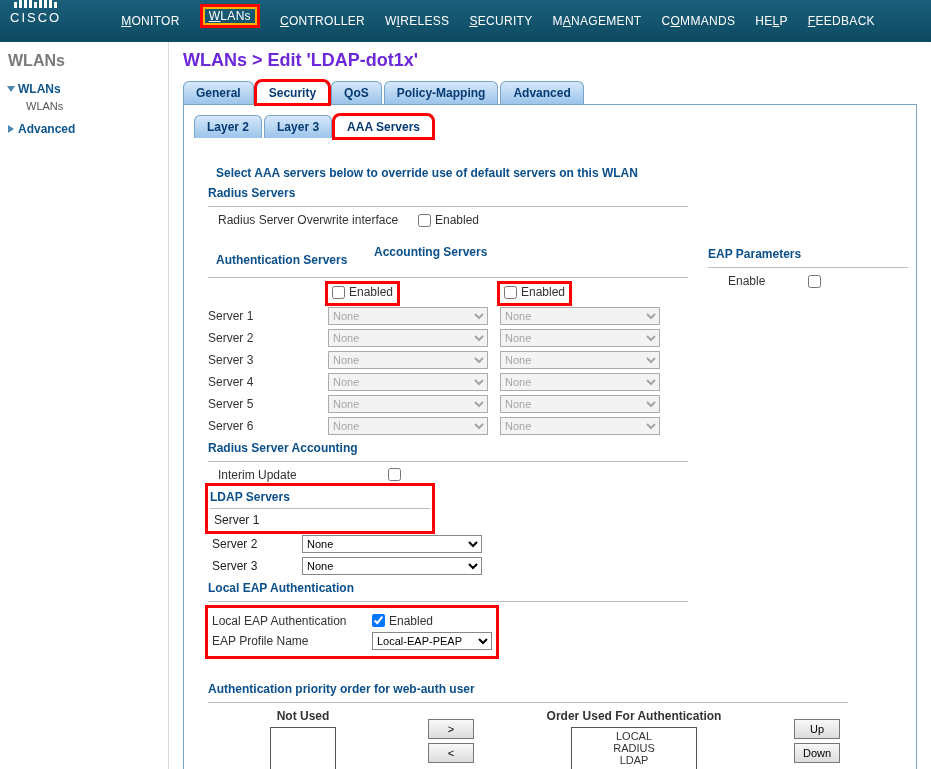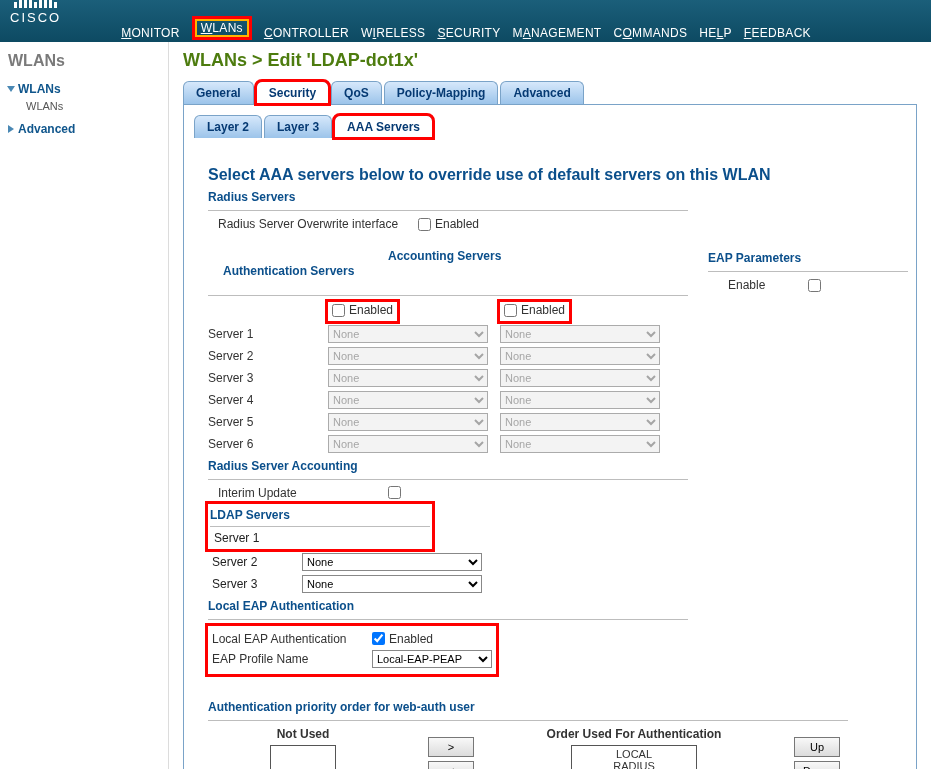--- a/index.html
+++ b/index.html
@@ -2,44 +2,44 @@
 <html><head>
 <meta charset="utf-8">
 <style>
   html,body{margin:0;padding:0;font-family:Arial,Helvetica,sans-serif;font-size:12px;color:#333;background:#fff;}
   
   .topbar{background:linear-gradient(#1b5f7a,#0d4a62);height:42px;display:flex;align-items:flex-end;padding:0 0 0 10px;color:#fff;}
   .logo{display:flex;flex-direction:column;align-items:center;margin-right:60px;padding-bottom:17px;}
   .logo-bars{display:flex;gap:2px;align-items:flex-end;height:16px;}
   .logo-bars span{display:inline-block;width:3px;background:#fff;}
   .logo-text{font-size:13px;letter-spacing:2px;margin-top:2px;}
-  .mainnav{display:flex;gap:12px;align-items:flex-end;padding-bottom:2px;}
+  .mainnav{display:flex;gap:20px;align-items:flex-end;padding-bottom:14px;}
   .mainnav a{color:#fff;text-decoration:none;font-size:12px;letter-spacing:0.3px;}
   .mainnav a .ul{text-decoration:underline;}
   .nav-hi{border:3px solid #ff0000;padding:2px 6px;outline:2px solid #ffb400;outline-offset:-5px;}
   
   .page{display:flex;}
   .sidebar{width:160px;border-right:1px solid #dcdcdc;min-height:727px;padding:10px 0 0 8px;}
   .side-head{color:#7a7a7a;font-size:16px;font-weight:bold;margin-bottom:12px;}
   .side-grp{font-size:12px;color:#10568c;font-weight:bold;cursor:pointer;}
   .side-row{display:flex;align-items:center;gap:4px;margin:4px 0;}
   .side-sub{margin-left:18px;font-size:11px;color:#555;cursor:pointer;}
   .tri{width:0;height:0;border-top:4px solid transparent;border-bottom:4px solid transparent;border-left:6px solid #4a88b4;display:inline-block;}
   .tri.down{transform:rotate(90deg);}
   
   .content{flex:1;padding:8px 14px 20px 14px;}
-  .bc{color:#4d7c0f;font-size:18px;font-weight:bold;margin-bottom:10px;}
+  .bc{color:#6d28d9;font-size:18px;font-weight:bold;margin-bottom:10px;}
   .tabs1{display:flex;}
   .tab,.subtab{border:1px solid #7aa3c8;border-bottom:none;border-top-left-radius:6px;border-top-right-radius:6px;padding:4px 12px;margin-right:2px;background:linear-gradient(#d6e8fb,#9cc4ea);color:#063a73;font-weight:bold;font-size:12px;cursor:pointer;}
   .tab.active,.subtab.active{background:#fff;color:#063a73;}
   .hi{outline:3px solid #ff0000;outline-offset:-1px;}
   .panel1{border:1px solid #7aa3c8;border-bottom:none;padding:8px 8px 8px 10px;background:#fff;}
   .tabs2{display:flex;margin-top:2px;}
   .panel2{border:1px solid #7aa3c8;border-top:none;padding:12px 4px 40px 24px;}
-  .sec-head{color:#0b4f8b;font-weight:bold;margin:8px 0 6px 0;font-size:16px;}
+  .sec-head{color:#0b4f8b;font-weight:bold;margin:8px 0 6px 8px;font-size:12px;}
   .sec-sub{color:#0b4f8b;font-weight:bold;margin:6px 0 6px 0;font-size:12px;}
   hr.line{border:none;border-top:1px solid #bdbdbd;margin:2px 0 6px 0;width:480px;}
   .row{display:flex;align-items:center;margin:4px 0;}
   .lbl2{width:90px;font-size:12px;color:#222;padding-left:4px;}
   select,input[type=text]{font-size:11px;border:1px solid #888;background:#efefef;height:18px;}
   select.w160{width:160px;}
   select.w220{width:220px;}
   input.cb{margin:0 4px 0 0;}
   .two-col{display:flex;}
   .colA{width:500px;}
@@ -125,21 +125,21 @@
       <hr class="line">
       <div class="row" style="margin-left:10px">
         <span style="width:200px">Radius Server Overwrite interface</span>
         <input type="checkbox" class="cb" style="">
         <span>Enabled</span>
       </div>
 
       <div class="two-col">
         <div class="colA">
           <div style="display:flex;margin-top:14px">
-            <div class="sec-sub" style="margin:15px;width:150px">Authentication Servers</div>
+            <div class="sec-sub" style="margin:8px;width:150px">Authentication Servers</div>
             <div class="sec-sub" style="margin:0">Accounting Servers</div>
           </div>
           <hr class="line">
 
           <div class="tbl">
             <div class="cell"></div>
             <div class="cell"><span class="bigbox pad"><span class="enbox">
                     <input type="checkbox" class="cb" style="">
                     <span>Enabled</span>
                   </span></span></div>

